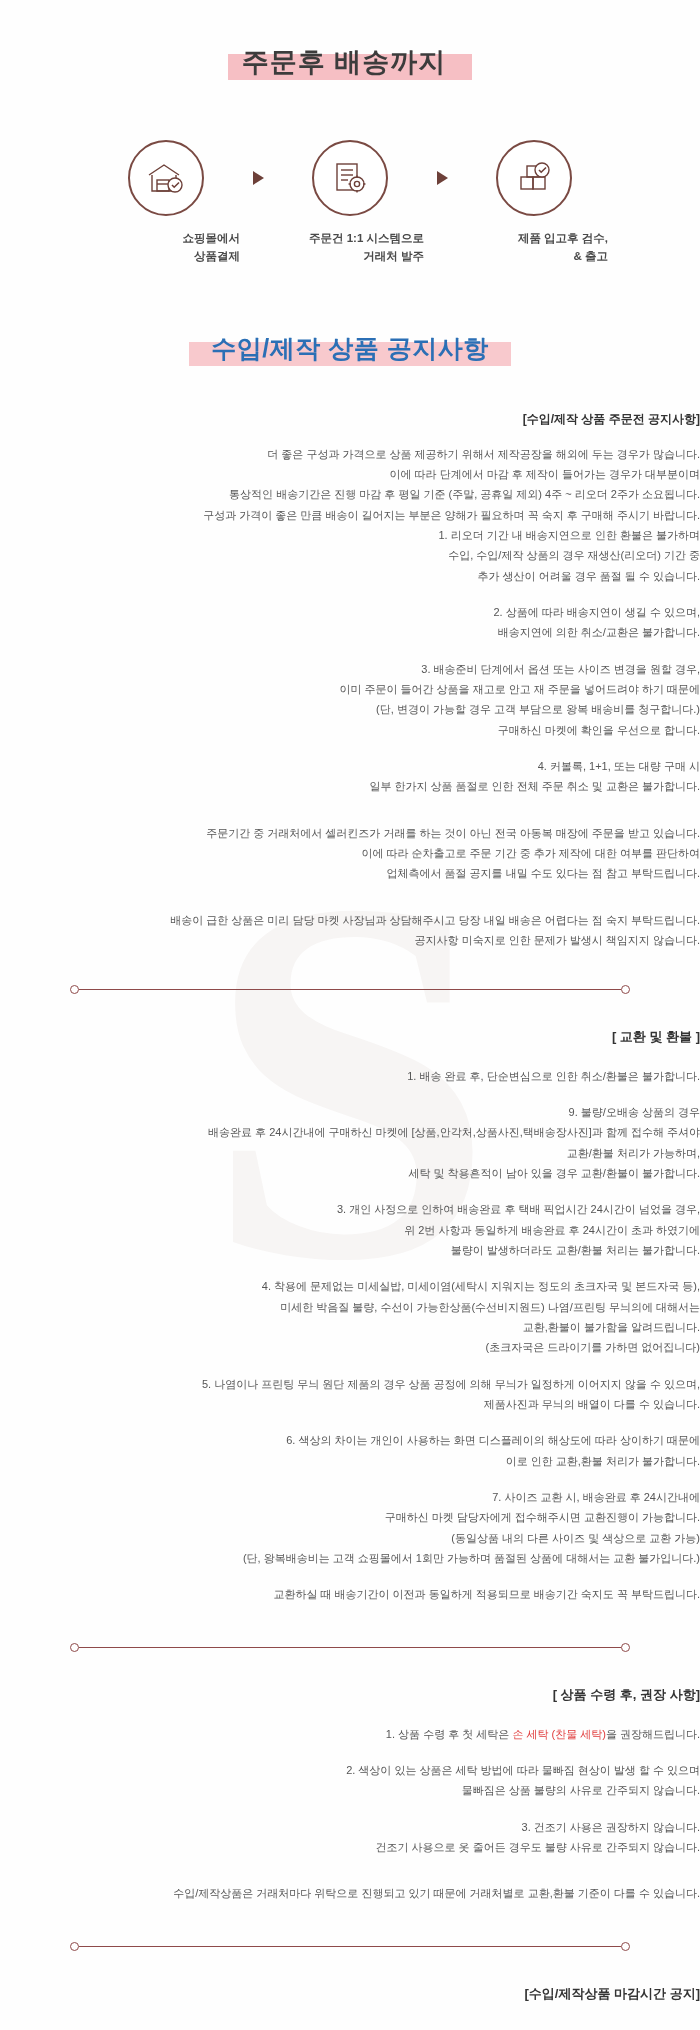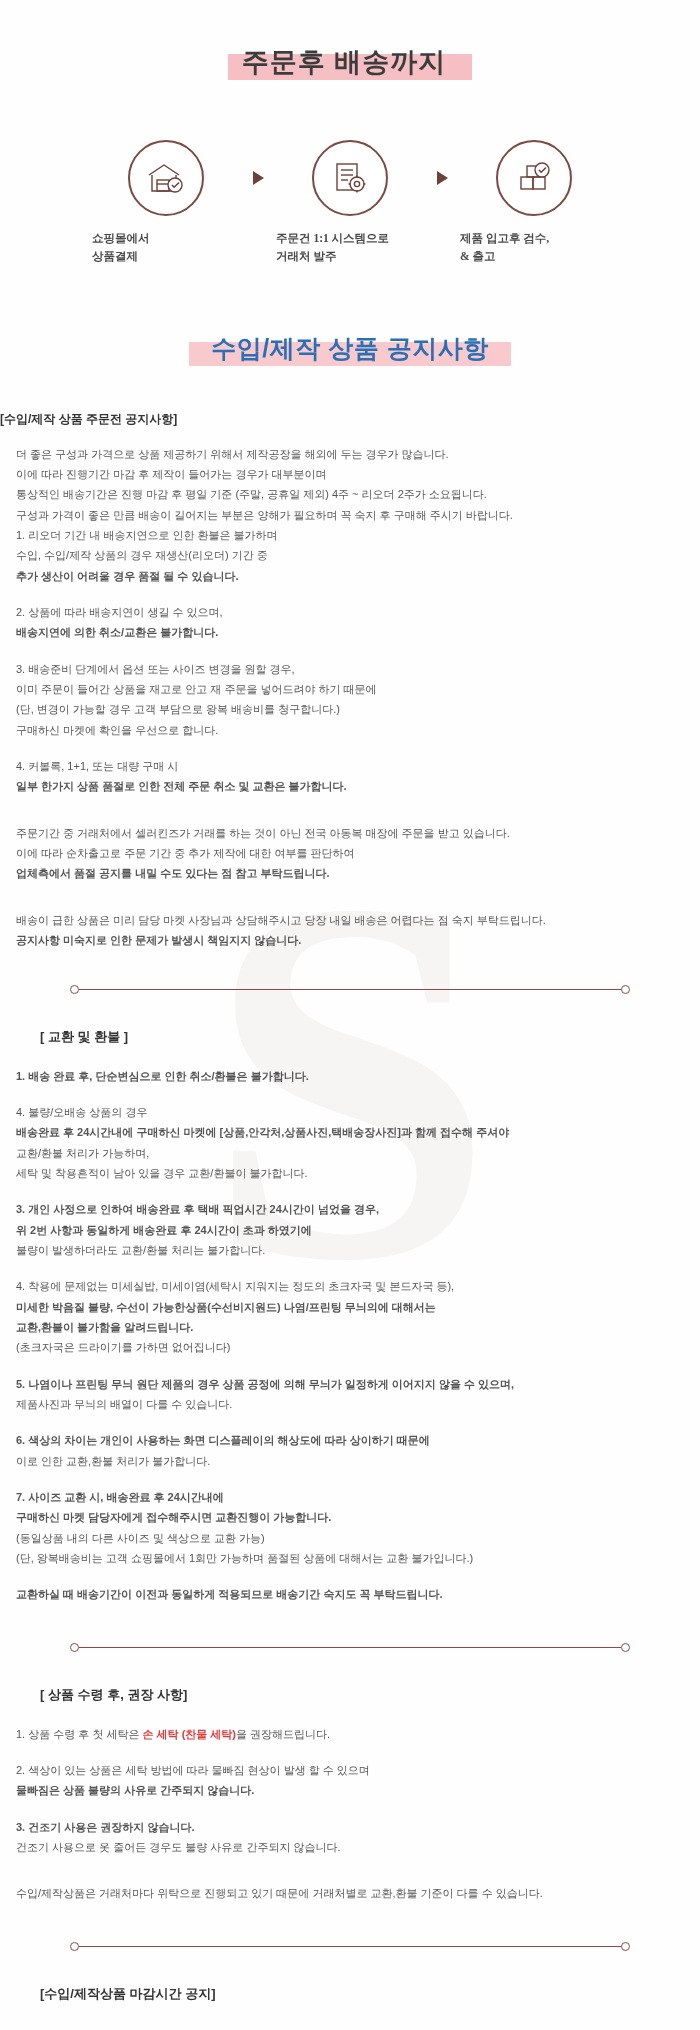--- a/index.html
+++ b/index.html
@@ -67,22 +67,21 @@
   
   .steps {
     margin-top: 52px;
     display: flex;
     justify-content: center;
     align-items: flex-start;
     gap: 0;
   }
   .step {
     width: 148px;
-    text-align: left;
-    font-family: Liberation Serif, serif;
+    text-align: right;
   }
   .circle {
     width: 76px; height: 76px;
     border-radius: 50%;
     border: 2px solid #7a4a43;
     margin: 0 auto;
     display: flex;
     align-items: center;
     justify-content: center;
     background: #fff;
@@ -129,37 +128,37 @@
   }
   .section-title .txt {
     position: relative; z-index: 2;
     font-size: 25px;
     font-weight: bold;
     color: #2b6fb5;
     letter-spacing: 0.5px;
   }
 
   
-  .block { text-align: left; }
+  .block { text-align: right; }
   .bhead {
     font-size: 12px;
     font-weight: bold;
     color: #333;
     margin-top: 40px;
     margin-bottom: 14px;
   }
   p.line {
     margin: 0;
     font-size: 11px;
     line-height: 1.85;
     color: #555;
   }
   .para { margin-top: 16px; padding-left: 16px; }
   .para:first-child { margin-top: 0; }
-  .red { color: #e03a3a; font-weight: bold; }
+  .red { color: #e03a3a; font-weight: normal; }
   .small { font-size: 10.5px; }
 
   
   .divider {
     margin: 34px auto;
     width: 560px;
     position: relative;
     height: 9px;
   }
   .divider .ln {
@@ -269,21 +268,21 @@
       <div class="section-title">
         <div class="hl"></div>
         <div class="txt">수입/제작 상품 공지사항</div>
       </div>
     </div>
 
     <div class="block">
       <div class="bhead">[수입/제작 상품 주문전 공지사항]</div>
       <div class="para" id="on-intro">
           <p class="line">더 좋은 구성과 가격으로 상품 제공하기 위해서 제작공장을 해외에 두는 경우가 많습니다.</p>
-          <p class="line">이에 따라 진행기간 마감 후 제작이 들어가는 경우가 대부분이며</p>
+          <p class="line">이에 따라 단계에서 마감 후 제작이 들어가는 경우가 대부분이며</p>
           <p class="line">통상적인 배송기간은 진행 마감 후 평일 기준 (주말, 공휴일 제외) 4주 ~ 리오더 2주가 소요됩니다.</p>
           <p class="line">구성과 가격이 좋은 만큼 배송이 길어지는 부분은 양해가 필요하며 꼭 숙지 후 구매해 주시기 바랍니다.</p>
         </div>
       <div id="on-items">
           <div class="para">
             <p class="line">1. 리오더 기간 내 배송지연으로 인한 환불은 불가하며</p>
             <p class="line">수입, 수입/제작 상품의 경우 재생산(리오더) 기간 중</p>
             <p class="line red">추가 생산이 어려울 경우 품절 될 수 있습니다.</p>
           </div>
           <div class="para">
@@ -318,21 +317,21 @@
         <div class="dot r"></div>
     </div>
 
     <div class="block">
       <div class="sec-label">[ 교환 및 환불 ]</div>
       <div id="ex-items">
           <div class="para">
             <p class="line red">1. 배송 완료 후, 단순변심으로 인한 취소/환불은 불가합니다.</p>
           </div>
           <div class="para">
-            <p class="line">4. 불량/오배송 상품의 경우</p>
+            <p class="line">9. 불량/오배송 상품의 경우</p>
             <p class="line red">배송완료 후 24시간내에 구매하신 마켓에 [상품,안각처,상품사진,택배송장사진]과 함께 접수해 주셔야</p>
             <p class="line">교환/환불 처리가 가능하며,</p>
             <p class="line">세탁 및 착용흔적이 남아 있을 경우 교환/환불이 불가합니다.</p>
           </div>
           <div class="para">
             <p class="line red">3. 개인 사정으로 인하여 배송완료 후 택배 픽업시간 24시간이 넘었을 경우,</p>
             <p class="line red">위 2번 사항과 동일하게 배송완료 후 24시간이 초과 하였기에</p>
             <p class="line">불량이 발생하더라도 교환/환불 처리는 불가합니다.</p>
           </div>
           <div class="para">

